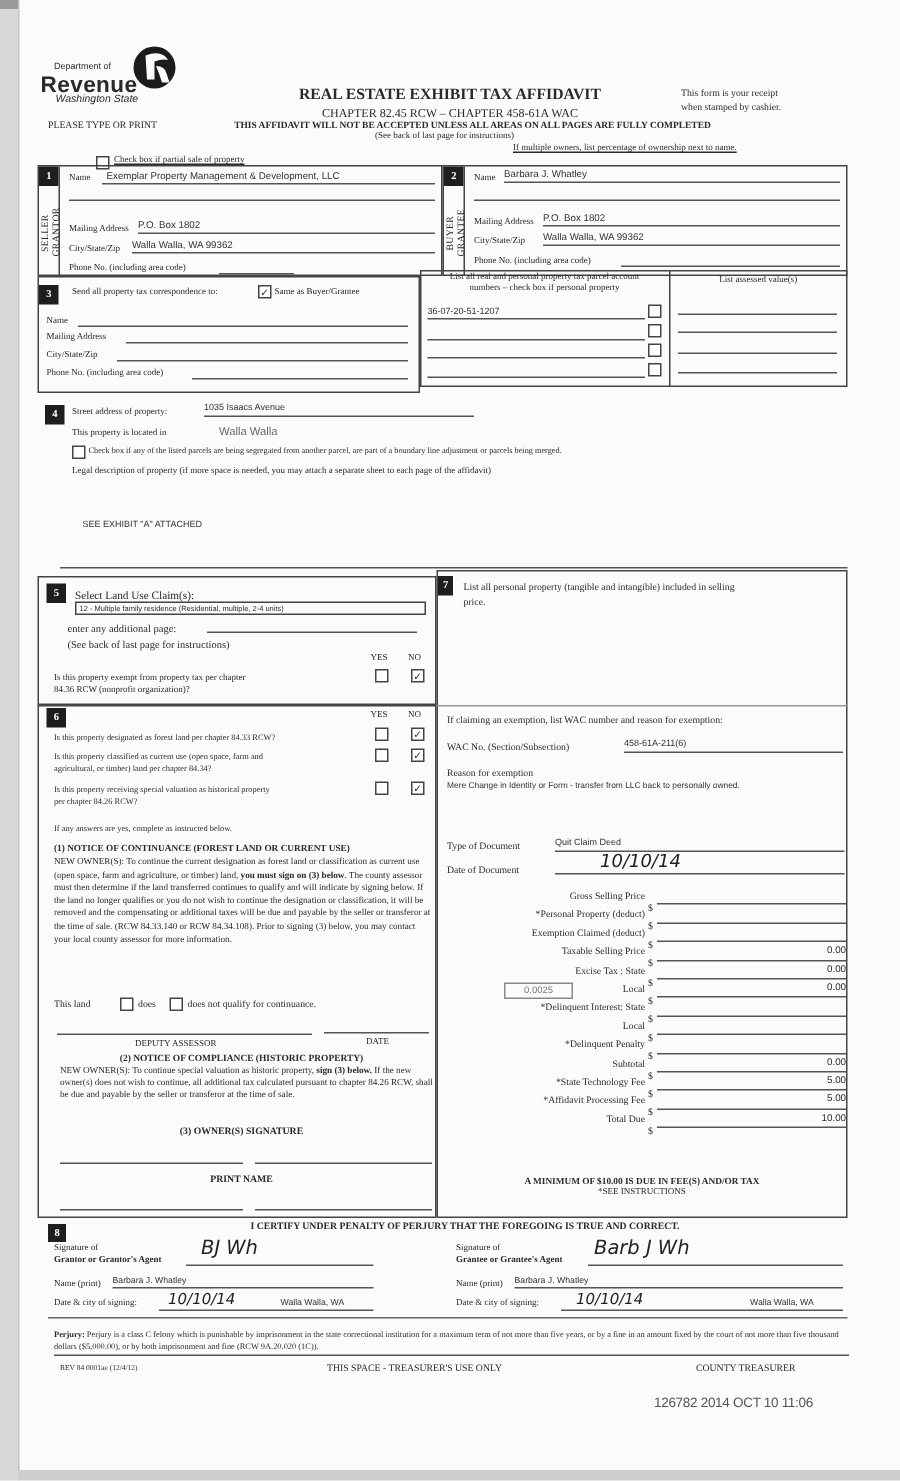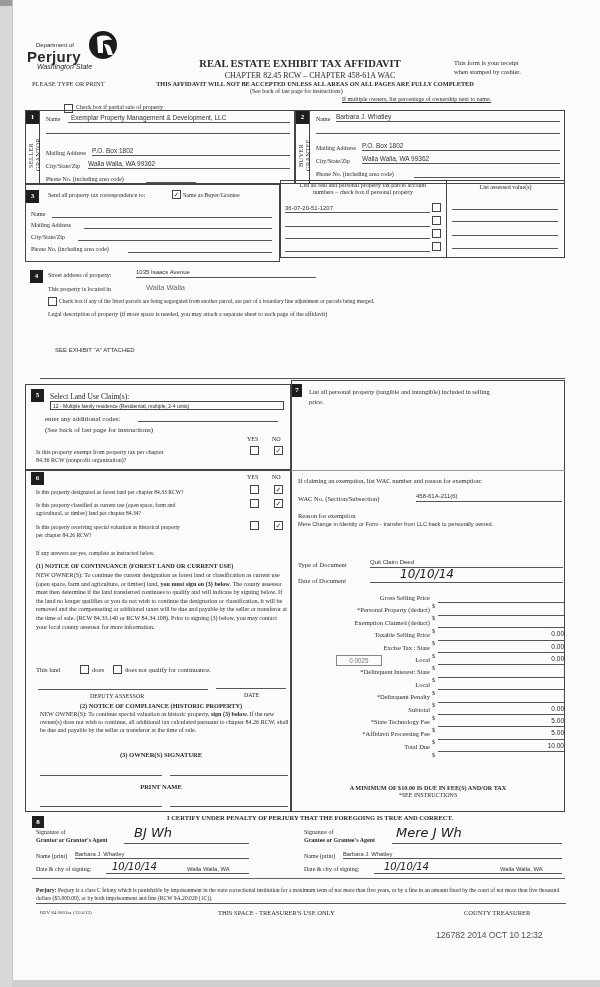--- a/index.html
+++ b/index.html
@@ -52,25 +52,25 @@
 <div class="page"></div>
 
 <div class="abs" style="left:88px;top:30px;width:30px;height:30px;">
   <svg width="30" height="30" viewBox="0 0 30 30">
     <circle cx="15" cy="15" r="14" fill="#1c1c1c"></circle>
     <path d="M9 7 Q20 3 24 10 Q20 9 15 11 L15 23 L10 23 Z" fill="#fbfbfb"></path>
     <path d="M16 14 Q22 14 23 19 L25 25 L20 25 L18 19 Z" fill="#fbfbfb"></path>
   </svg>
 </div>
 <div class="abs sans t6" style="left:36px;top:42px;">Department of</div>
-<div class="abs sans b" style="left:27px;top:48px;font-size:15px;letter-spacing:0.3px;">Perjury</div>
+<div class="abs sans b" style="left:27px;top:48px;font-size:15px;letter-spacing:0.3px;">Revenue</div>
 <div class="abs sans" style="left:37px;top:63px;font-size:7px;font-style:italic;">Washington State</div>
 
 <div class="abs b c" style="left:150px;top:58px;width:300px;font-size:10.5px;">REAL ESTATE EXHIBIT TAX AFFIDAVIT</div>
-<div class="abs c t8" style="left:160px;top:71px;width:300px;">CHAPTER 82.45 RCW – CHAPTER 458-61A WAC</div>
+<div class="abs c t8" style="left:150px;top:71px;width:300px;">CHAPTER 82.45 RCW – CHAPTER 458-61A WAC</div>
 <div class="abs t65" style="left:32px;top:80px;">PLEASE TYPE OR PRINT</div>
 <div class="abs b c" style="left:90px;top:80px;width:450px;font-size:6.3px;">THIS AFFIDAVIT WILL NOT BE ACCEPTED UNLESS ALL AREAS ON ALL PAGES ARE FULLY COMPLETED</div>
 <div class="abs t6" style="left:250px;top:88px;">(See back of last page for instructions)</div>
 <div class="abs t65" style="left:454px;top:59px;">This form is your receipt</div>
 <div class="abs t65" style="left:454px;top:68px;">when stamped by cashier.</div>
 
 <div class="cb" style="left:64px;top:104px;"></div>
 <div class="abs t6" style="left:76px;top:104px;text-decoration:underline;">Check box if partial sale of property</div>
 <div class="abs t6" style="left:342px;top:96px;text-decoration:underline;">If multiple owners, list percentage of ownership next to name.</div>
 
@@ -144,21 +144,21 @@
 <div class="cb" style="left:48px;top:297px;"></div>
 <div class="abs" style="left:59px;top:298px;font-size:5.5px;">Check box if any of the listed parcels are being segregated from another parcel, are part of a boundary line adjustment or parcels being merged.</div>
 <div class="abs t6" style="left:48px;top:311px;">Legal description of property (if more space is needed, you may attach a separate sheet to each page of the affidavit)</div>
 <div class="abs fill t6" style="left:55px;top:347px;">SEE EXHIBIT "A" ATTACHED</div>
 <div class="abs line" style="left:40px;top:378px;width:525px;"></div>
 
 <div class="abs box" style="left:25px;top:384px;width:266px;height:86px;"></div>
 <div class="numtag" style="left:31px;top:389px;">5</div>
 <div class="abs t75" style="left:50px;top:392px;">Select Land Use Claim(s):</div>
 <div class="abs box sans" style="left:50px;top:401px;width:234px;height:9px;font-size:5px;line-height:8px;padding-left:2px;">12 - Multiple family residence (Residential, multiple, 2-4 units)</div>
-<div class="abs t7" style="left:45px;top:415px;">enter any additional codes:</div>
+<div class="abs t7" style="left:45px;top:415px;">enter any additional page:</div>
 <div class="abs line" style="left:138px;top:421px;width:140px;"></div>
 <div class="abs t7" style="left:45px;top:426px;">(See back of last page for instructions)</div>
 <div class="abs t6" style="left:247px;top:436px;">YES</div>
 <div class="abs t6" style="left:272px;top:436px;">NO</div>
 <div class="abs t6" style="left:36px;top:449px;">Is this property exempt from property tax per chapter</div>
 <div class="abs t6" style="left:36px;top:457px;">84.36 RCW (nonprofit organization)?</div>
 <div class="cb" style="left:250px;top:446px;"></div>
 <div class="cb" style="left:274px;top:446px;">✓</div>
 
 <div class="abs box" style="left:25px;top:470px;width:266px;height:342px;"></div>
@@ -256,30 +256,30 @@
 <div class="abs line hand" style="left:124px;top:825px;width:125px;height:19px;font-size:13px;padding-left:10px;">BJ Wh</div>
 <div class="abs t6" style="left:36px;top:853px;">Name (print)</div>
 <div class="abs line fill" style="left:75px;top:851px;width:174px;height:8px;font-size:5.8px;">Barbara J. Whatley</div>
 <div class="abs t6" style="left:36px;top:866px;">Date &amp; city of signing:</div>
 <div class="abs line" style="left:106px;top:873px;width:143px;"></div>
 <div class="abs hand" style="left:112px;top:861px;font-size:10px;">10/10/14</div>
 <div class="abs fill" style="left:187px;top:866px;font-size:5.8px;">Walla Walla, WA</div>
 
 <div class="abs t6" style="left:304px;top:829px;">Signature of</div>
 <div class="abs b t6" style="left:304px;top:837px;">Grantee or Grantee's Agent</div>
-<div class="abs line hand" style="left:392px;top:825px;width:170px;height:19px;font-size:13px;padding-left:4px;">Mere J Wh</div>
+<div class="abs line hand" style="left:392px;top:825px;width:170px;height:19px;font-size:13px;padding-left:4px;">Barb J Wh</div>
 <div class="abs t6" style="left:304px;top:853px;">Name (print)</div>
 <div class="abs line fill" style="left:343px;top:851px;width:219px;height:8px;font-size:5.8px;">Barbara J. Whatley</div>
 <div class="abs t6" style="left:304px;top:866px;">Date &amp; city of signing:</div>
 <div class="abs line" style="left:374px;top:873px;width:188px;"></div>
 <div class="abs hand" style="left:384px;top:861px;font-size:10px;">10/10/14</div>
 <div class="abs fill" style="left:500px;top:866px;font-size:5.8px;">Walla Walla, WA</div>
 
 <div class="abs" style="left:32px;top:878px;width:533px;height:1px;background:#666;"></div>
 
 <div class="abs" style="left:36px;top:886px;width:530px;font-size:5.6px;line-height:8px;"><b>Perjury:</b><span> Perjury is a class C felony which is punishable by imprisonment in the state correctional institution for a maximum term of not more than five years, or by a fine in an amount fixed by the court of not more than five thousand dollars ($5,000.00), or by both imprisonment and fine (RCW 9A.20.020 (1C)).</span></div>
 <div class="abs" style="left:36px;top:903px;width:530px;height:1px;background:#555;"></div>
 <div class="abs" style="left:40px;top:910px;font-size:5px;">REV 84 0001ae (12/4/12)</div>
 <div class="abs t65" style="left:218px;top:909px;">THIS SPACE - TREASURER'S USE ONLY</div>
 <div class="abs t65" style="left:464px;top:909px;">COUNTY TREASURER</div>
-<div class="abs sans" style="left:436px;top:930px;font-size:9px;color:#555;letter-spacing:-0.2px;">126782 2014 OCT 10 12:32</div>
+<div class="abs sans" style="left:436px;top:930px;font-size:9px;color:#555;letter-spacing:-0.2px;">126782 2014 OCT 10 11:06</div>
 
 <div class="abs" style="left:12px;top:980px;width:588px;height:7px;background:#cfcfcf;"></div>
 
 </body></html>

